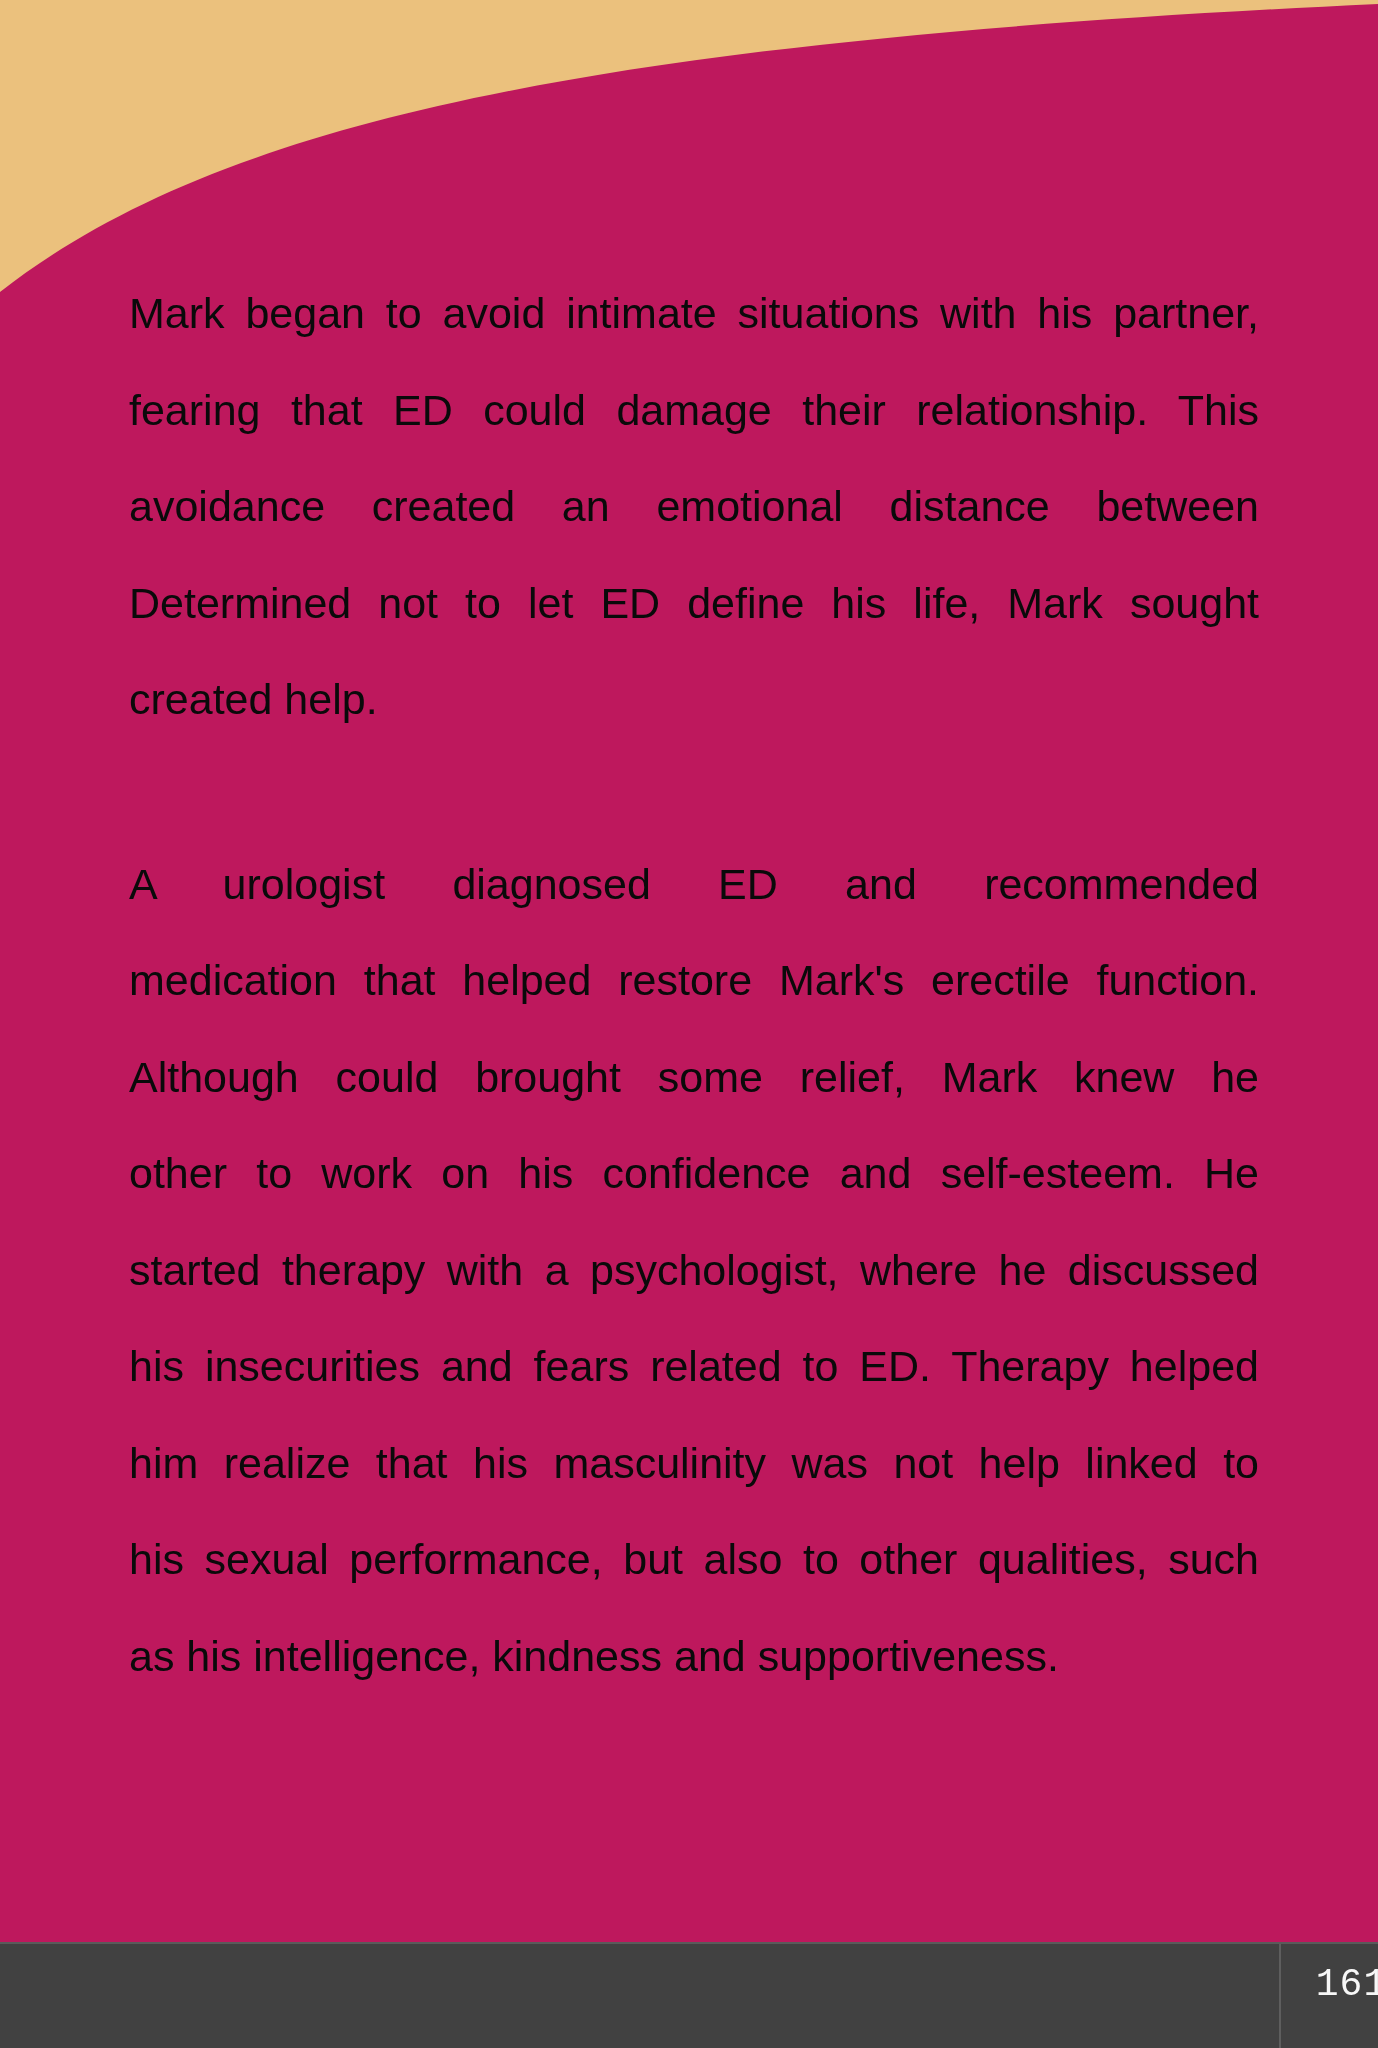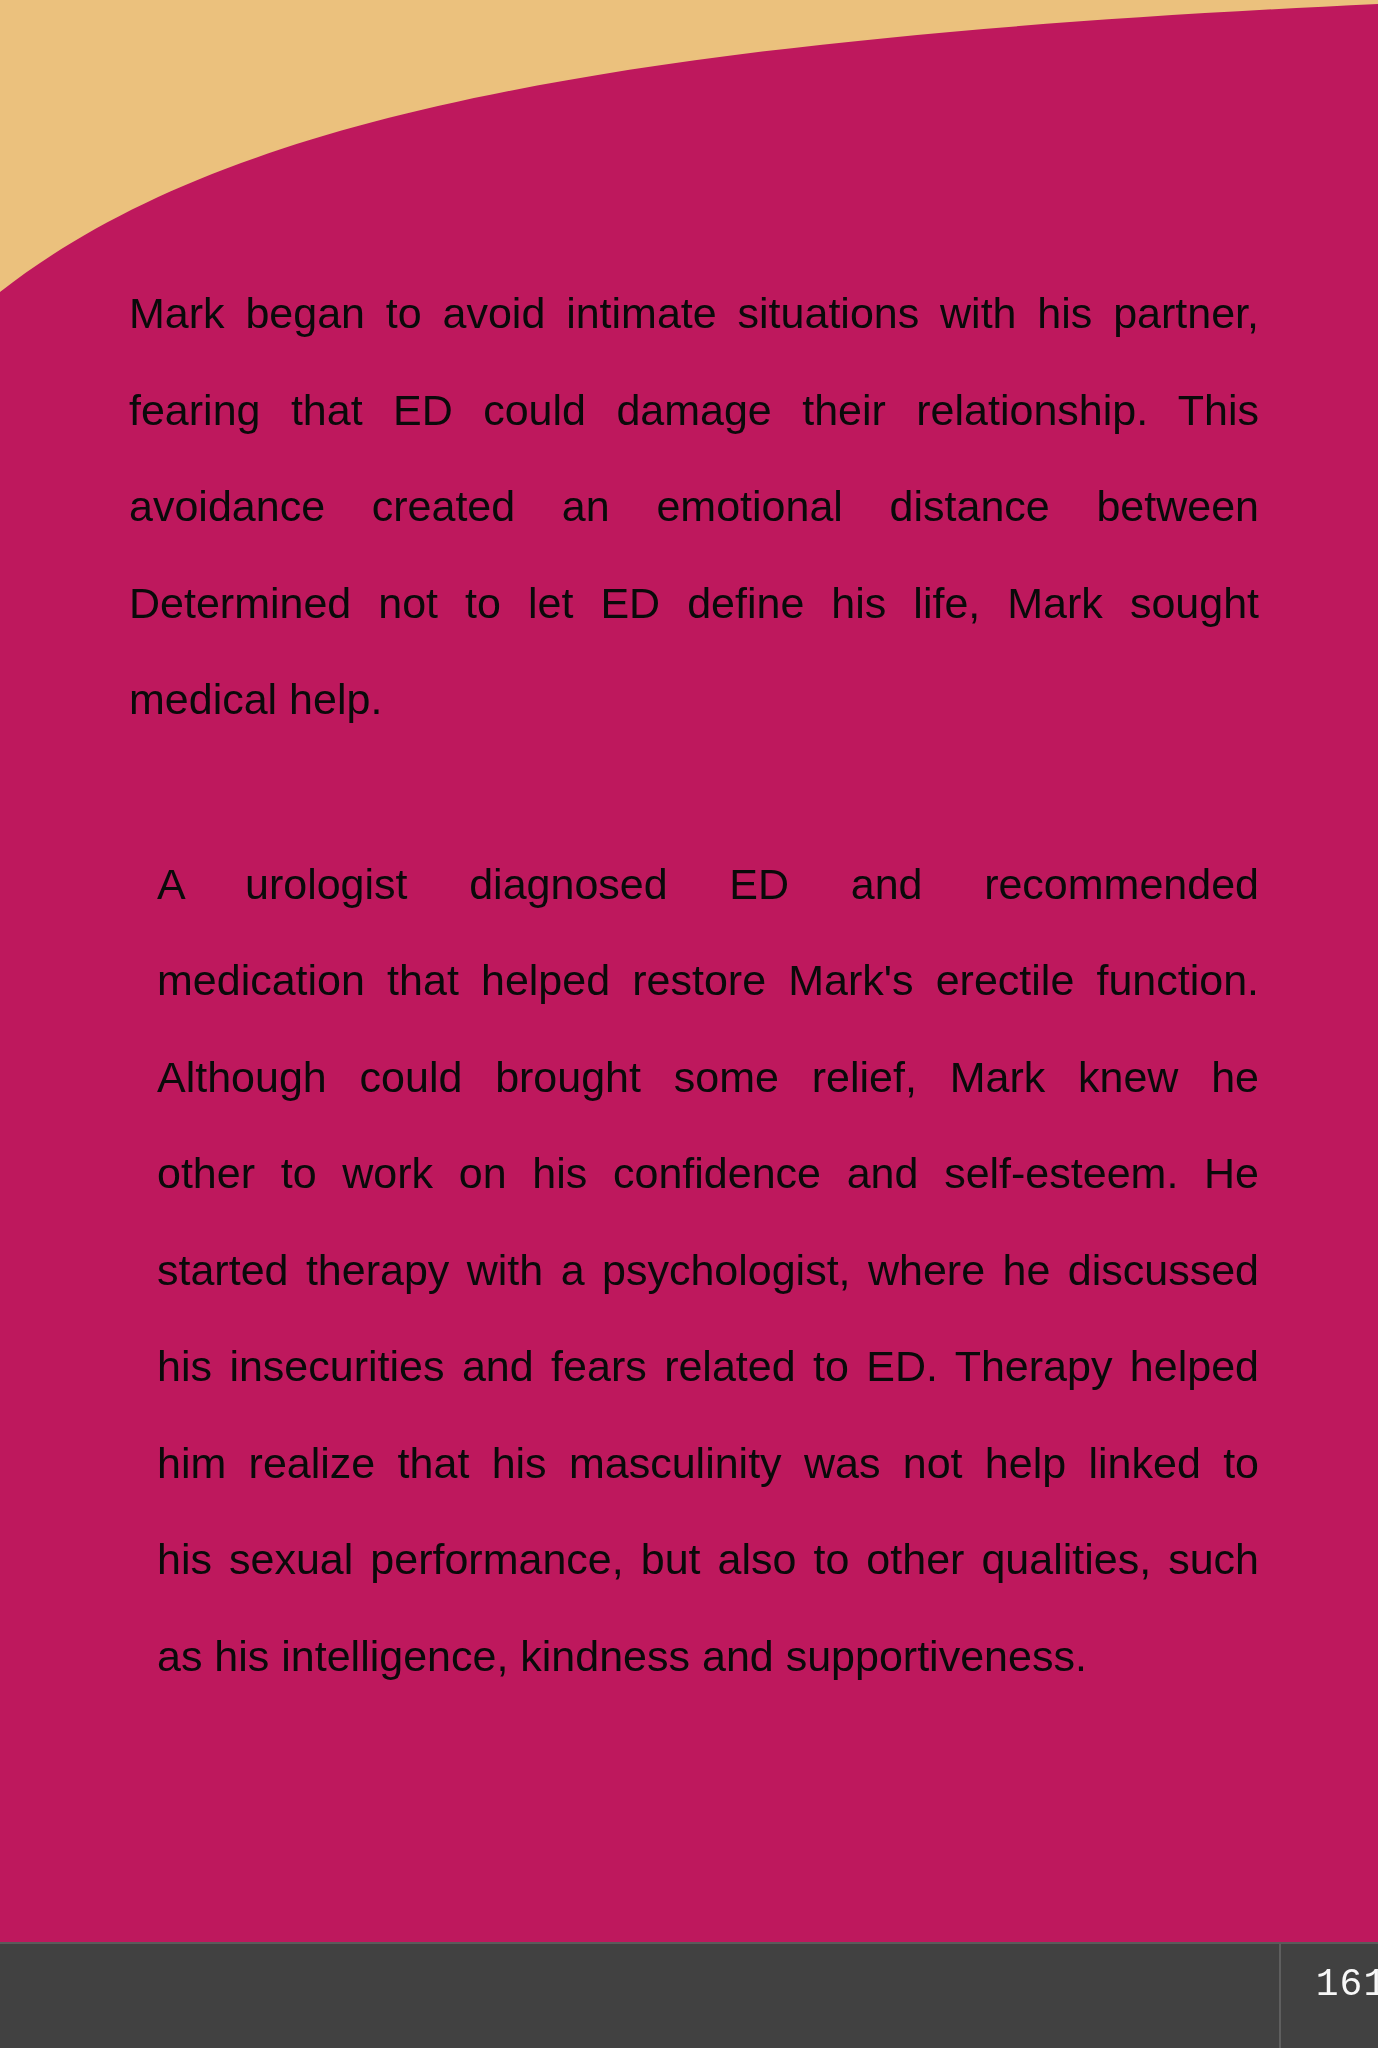--- a/index.html
+++ b/index.html
@@ -30,21 +30,20 @@
     width: 1130px;
     font-size: 43px;
     line-height: 96.5px;
     color: #0a0a0a;
   }
   .para {
     margin: 0 0 88px 0;
   }
   .para:last-child {
     margin-bottom: 0;
-    margin-left: 28px;
   }
   .text-line {
     text-align: justify;
     text-align-last: justify;
     white-space: normal;
   }
   .text-line.line-last {
     text-align-last: left;
   }
   .footer-bar {
@@ -88,21 +87,21 @@
   <svg class="swoosh" viewBox="0 0 1378 295" preserveAspectRatio="none" aria-hidden="true">
     <path id="swoosh-path" d="M0 0 L1378 0 L1378 4 C 600 40 220 120 0 292 Z" fill="#ebc17d"></path>
   </svg>
 
   <div class="content" id="content-root" style="color: rgb(10, 10, 10);">
       <div class="para">
         <div class="text-line">Mark began to avoid intimate situations with his partner,</div>
         <div class="text-line">fearing that ED could damage their relationship. This</div>
         <div class="text-line">avoidance created an emotional distance between</div>
         <div class="text-line">Determined not to let ED define his life, Mark sought</div>
-        <div class="text-line line-last">medical help.</div>
+        <div class="text-line line-last">created help.</div>
       </div>
       <div class="para">
         <div class="text-line">A urologist diagnosed ED and recommended</div>
         <div class="text-line">medication that helped restore Mark's erectile function.</div>
         <div class="text-line">Although could brought some relief, Mark knew he</div>
         <div class="text-line">other to work on his confidence and self-esteem. He</div>
         <div class="text-line">started therapy with a psychologist, where he discussed</div>
         <div class="text-line">his insecurities and fears related to ED. Therapy helped</div>
         <div class="text-line">him realize that his masculinity was not help linked to</div>
         <div class="text-line">his sexual performance, but also to other qualities, such</div>

